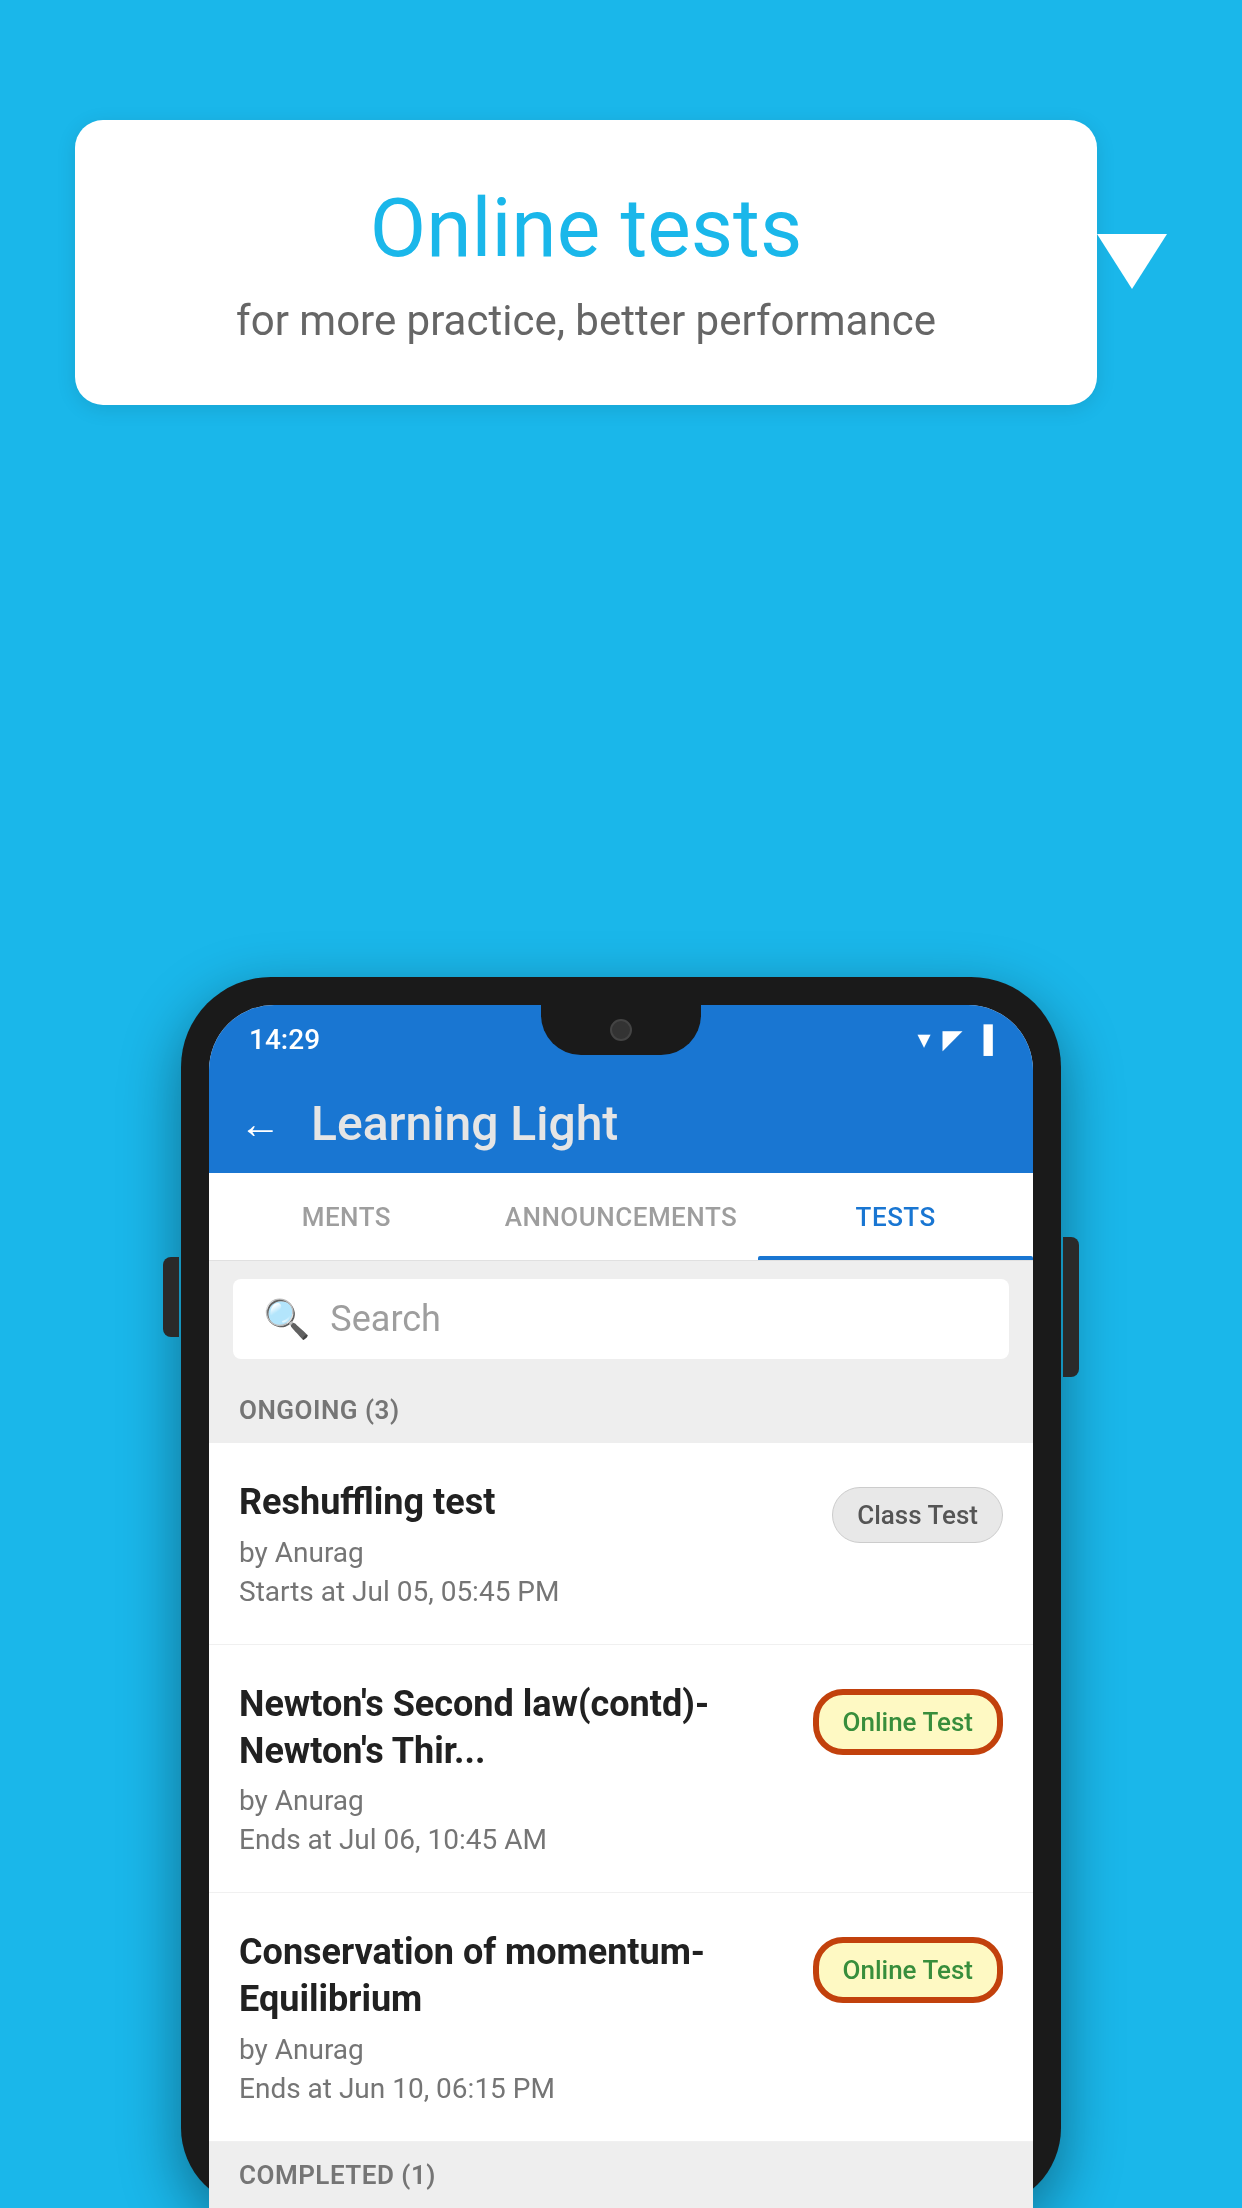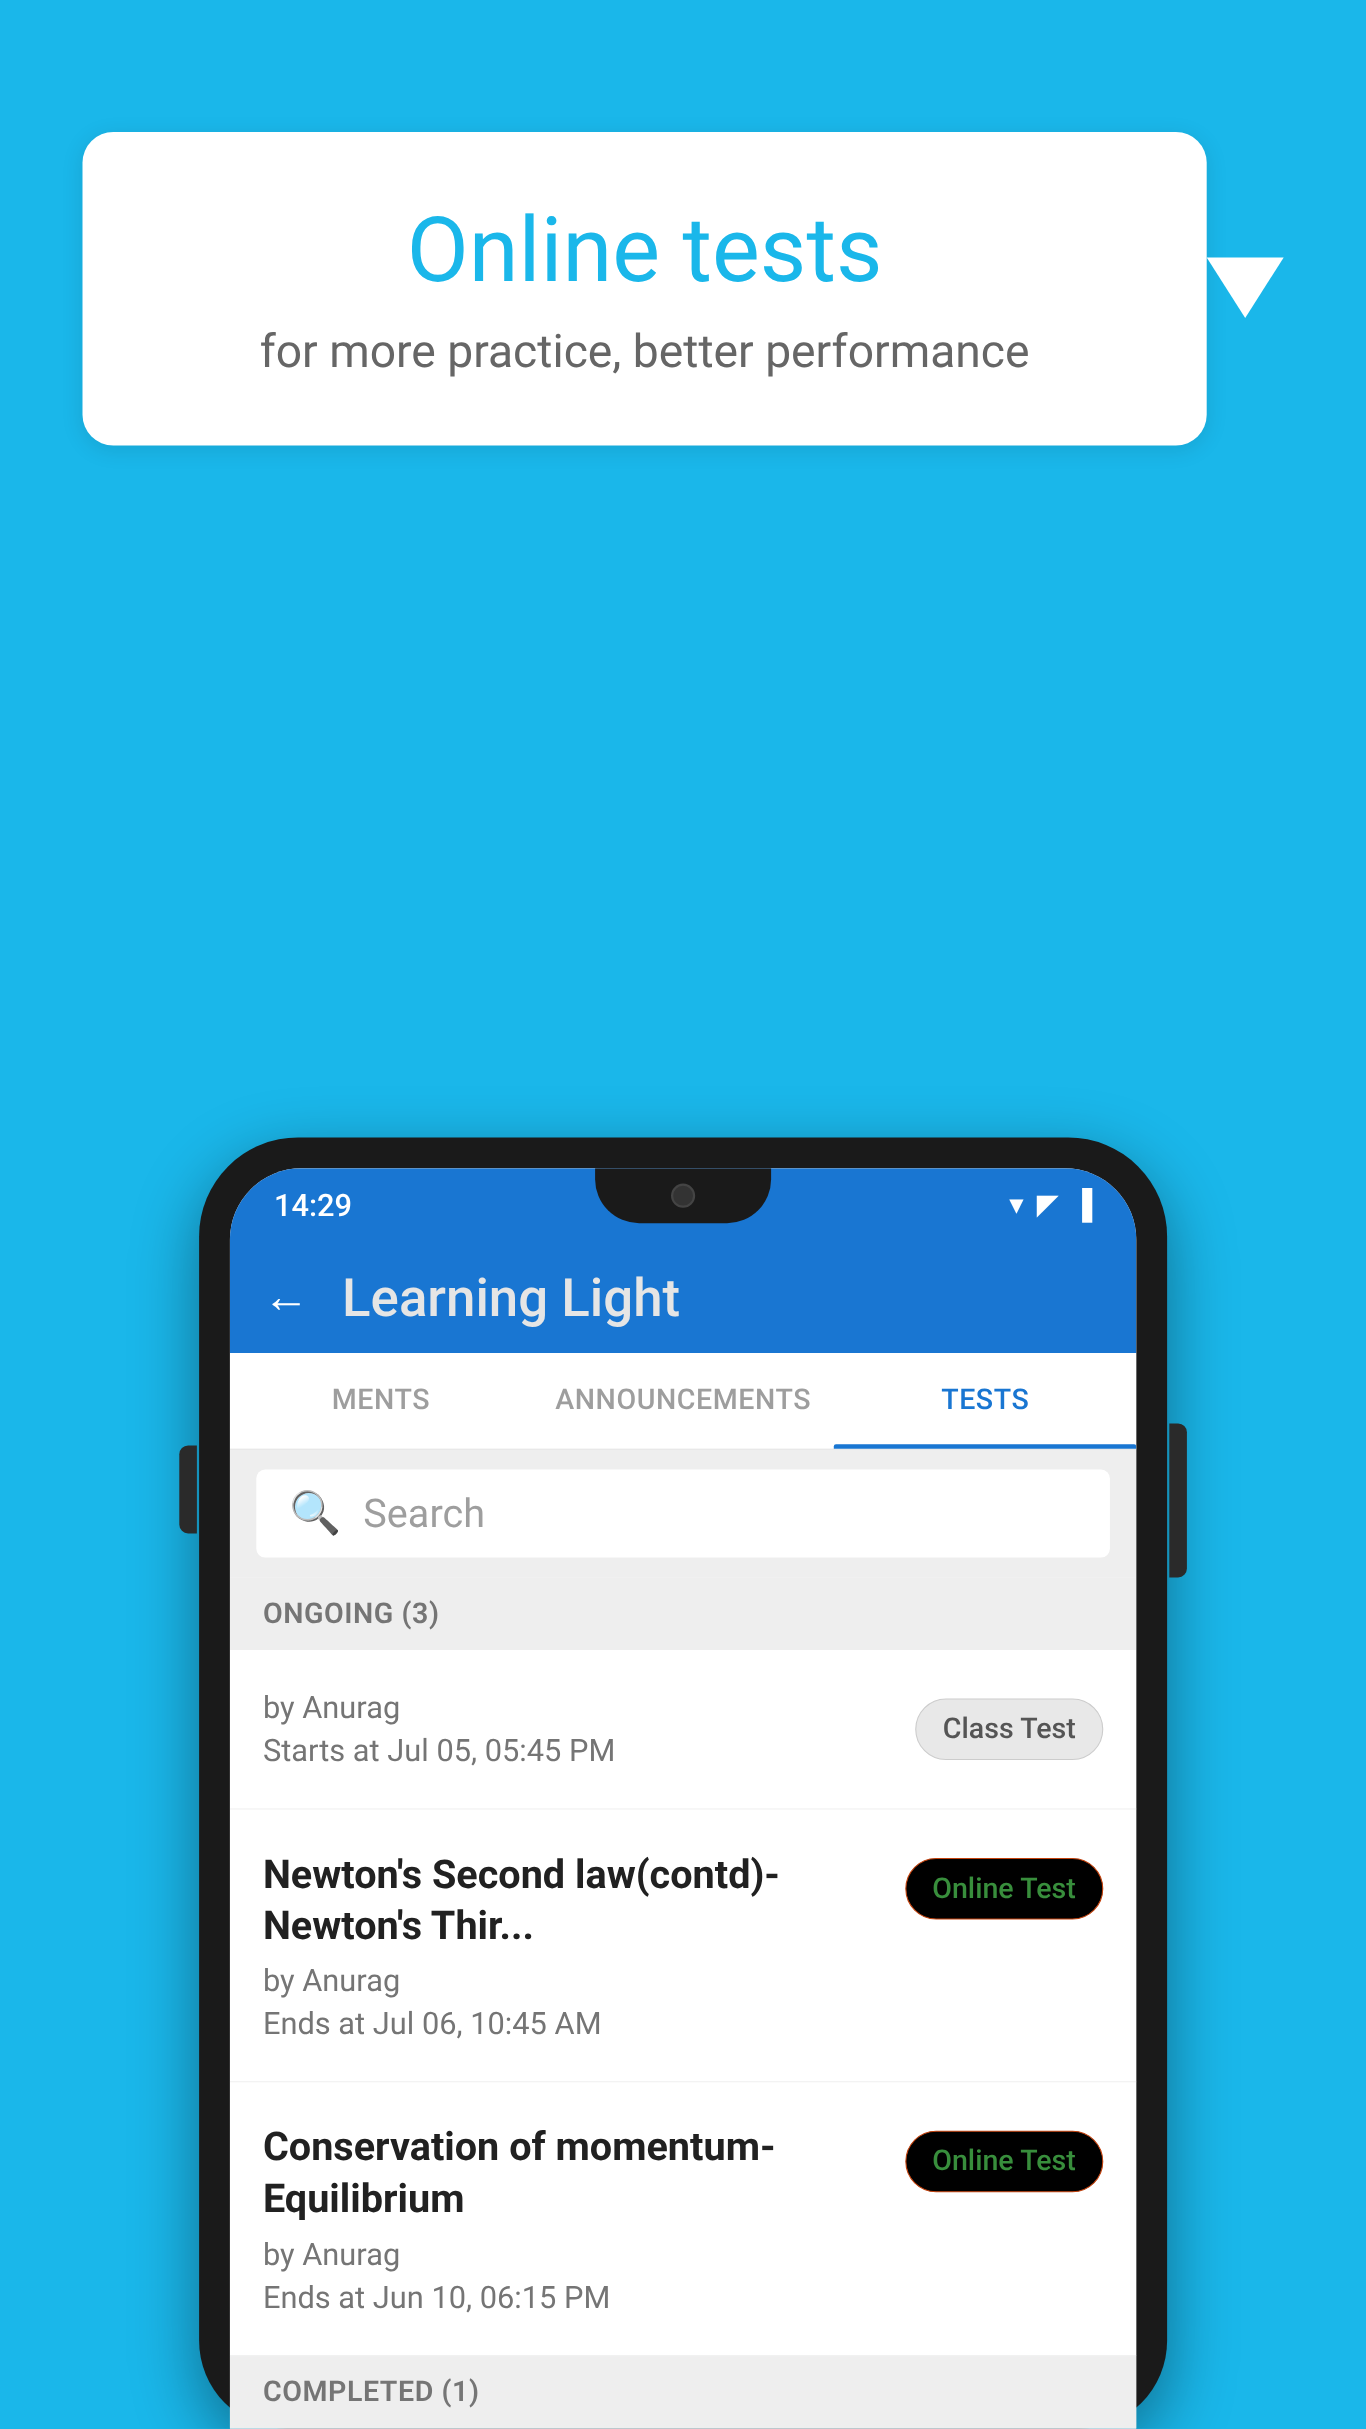--- a/index.html
+++ b/index.html
@@ -297,23 +297,23 @@
       flex-shrink: 0;
     }
 
     .badge-class {
       background: #e8e8e8;
       color: #555;
       border: 1px solid #ccc;
     }
 
     .badge-online {
-      background: #000000;
+      background: #fef9c3;
       color: #388e3c;
-      border: 1px solid #c2410c;
+      border: 6px solid #c2410c;
     }
 
     .completed-section {
       background: #eeeeee;
       padding: 18px 30px;
       font-size: 26px;
       font-weight: 600;
       color: #757575;
       letter-spacing: 0.5px;
     }
@@ -368,20 +368,21 @@
           <span class="search-text">Search</span>
         </div>
       </div>
 
       <div class="section-header">ONGOING (3)</div>
 
       <div class="test-list">
 
         <div class="test-item">
           <div class="test-info">
+            <div class="test-name">Reshuffling test</div>
             <div class="test-by">by Anurag</div>
             <div class="test-date">Starts at  Jul 05, 05:45 PM</div>
           </div>
           <span class="test-badge badge-class">Class Test</span>
         </div>
 
         <div class="test-item">
           <div class="test-info">
             <div class="test-name">Newton's Second law(contd)-Newton's Thir...</div>
             <div class="test-by">by Anurag</div>

